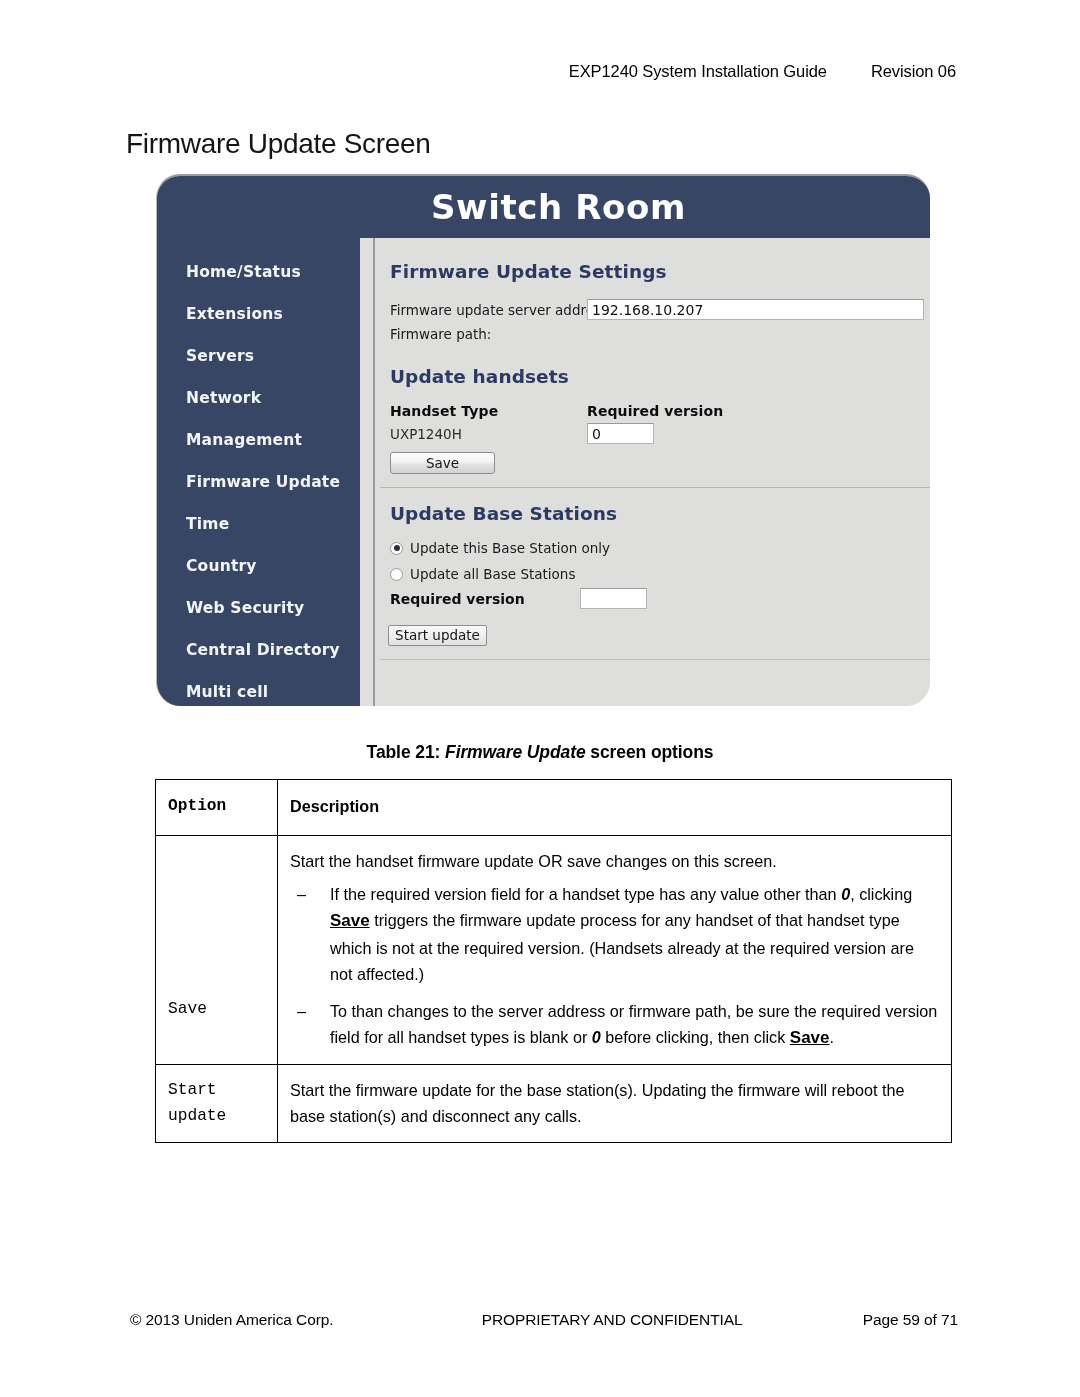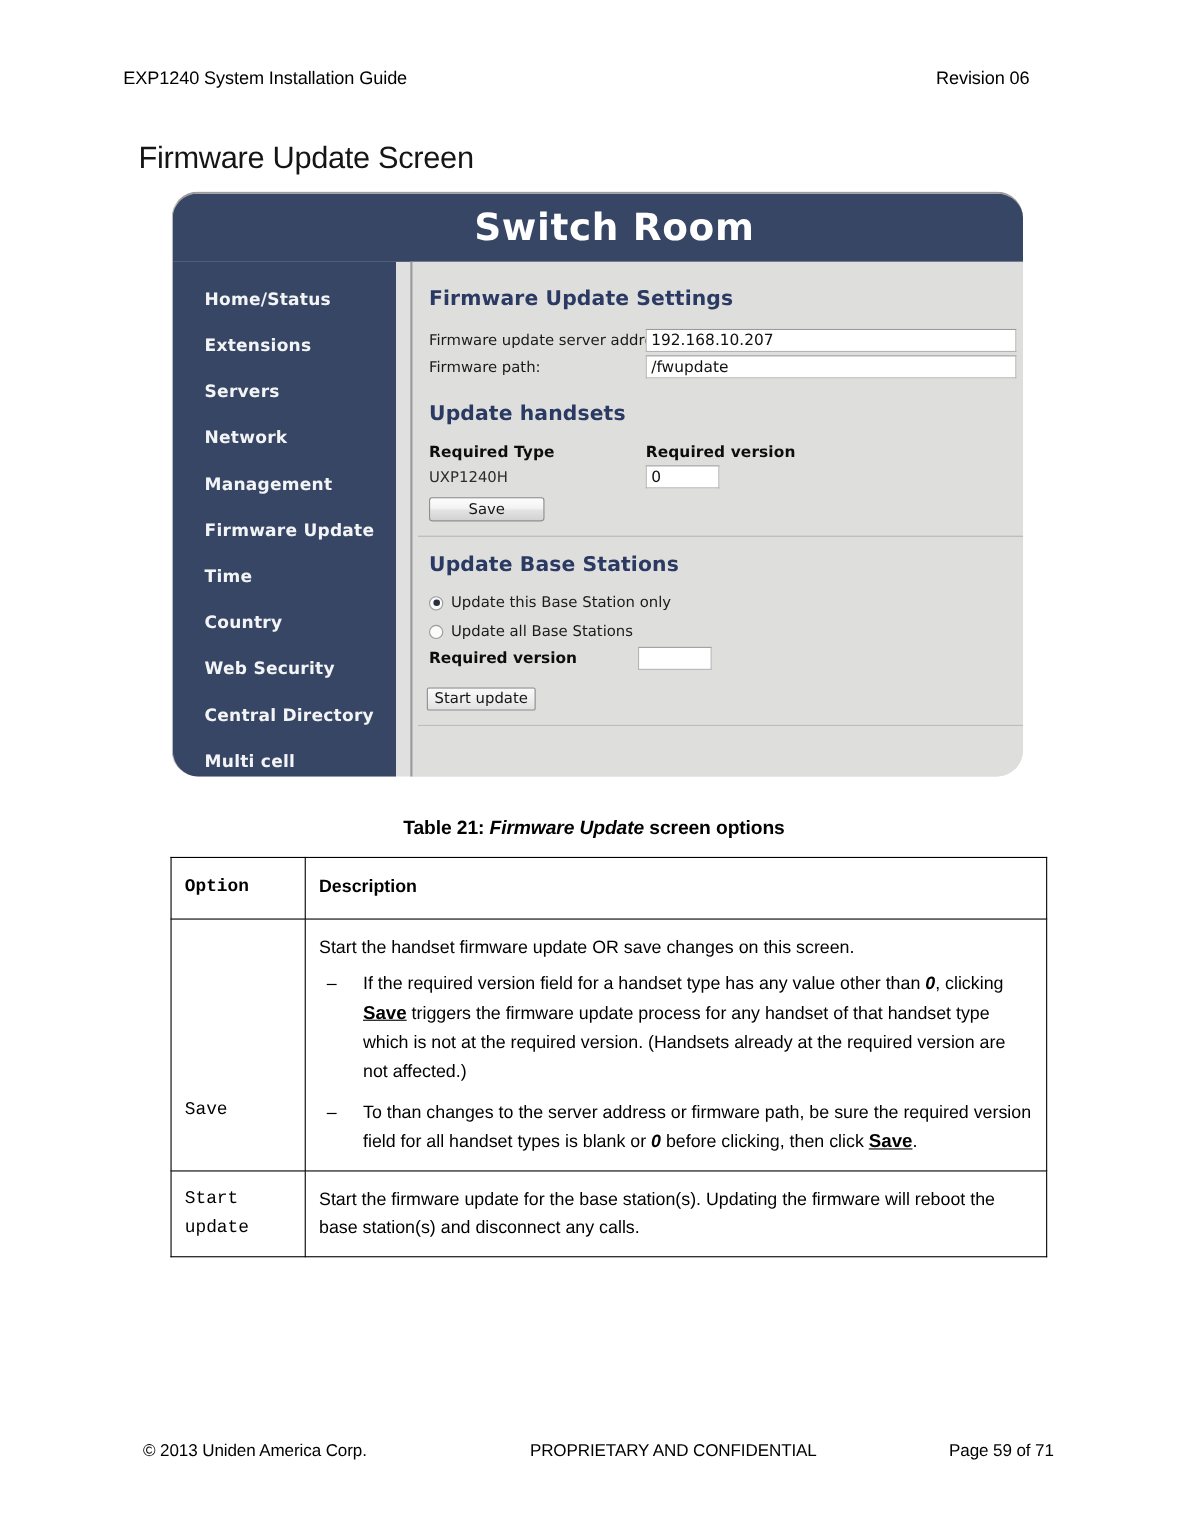--- a/index.html
+++ b/index.html
@@ -13,24 +13,24 @@
     position: relative;
     font-family: "Liberation Sans", sans-serif;
     color: #000000;
     overflow: hidden;
   }
 
   
   .run-head {
     position: absolute;
     top: 62px;
-    left: 112px;
+    left: 132px;
     width: 830px;
     display: flex;
-    justify-content: space-between;
+    justify-content: flex-end;
     font-size: 16.5px;
     letter-spacing: -0.1px;
     gap: 44px;
   }
   .run-head .rh-right { margin-right: 6px; }
 
   
   .page-heading {
     position: absolute;
     top: 128px;
@@ -338,31 +338,30 @@
       <div class="fw-settings">
         <div class="sec-title pad-l">Firmware Update Settings</div>
 
         <div class="form-row" style="margin-top:17px;">
           <span class="lbl">Firmware update server address:</span>
           <span class="txtbox txt-wide">192.168.10.207</span>
         </div>
 
         <div class="form-row" style="margin-top:3px;">
           <span class="lbl">Firmware path:</span>
-          <span class="txtbox txt-wide">/fwupdate</span>
         </div>
       </div>
 
       <div class="upd-handsets">
         <div class="sec-title pad-l">Update handsets</div>
 
         <div class="hs-table">
           <div class="hs-row">
             <div class="hs-col1">
-              <div class="hs-hdr">Required Type</div>
+              <div class="hs-hdr">Handset Type</div>
               <div class="hs-val">UXP1240H</div>
             </div>
             <div>
               <div class="hs-hdr">Required version</div>
               <div class="txtbox txt-small">0</div>
             </div>
           </div>
           <div class="btn btn-save">Save</div>
         </div>
 

